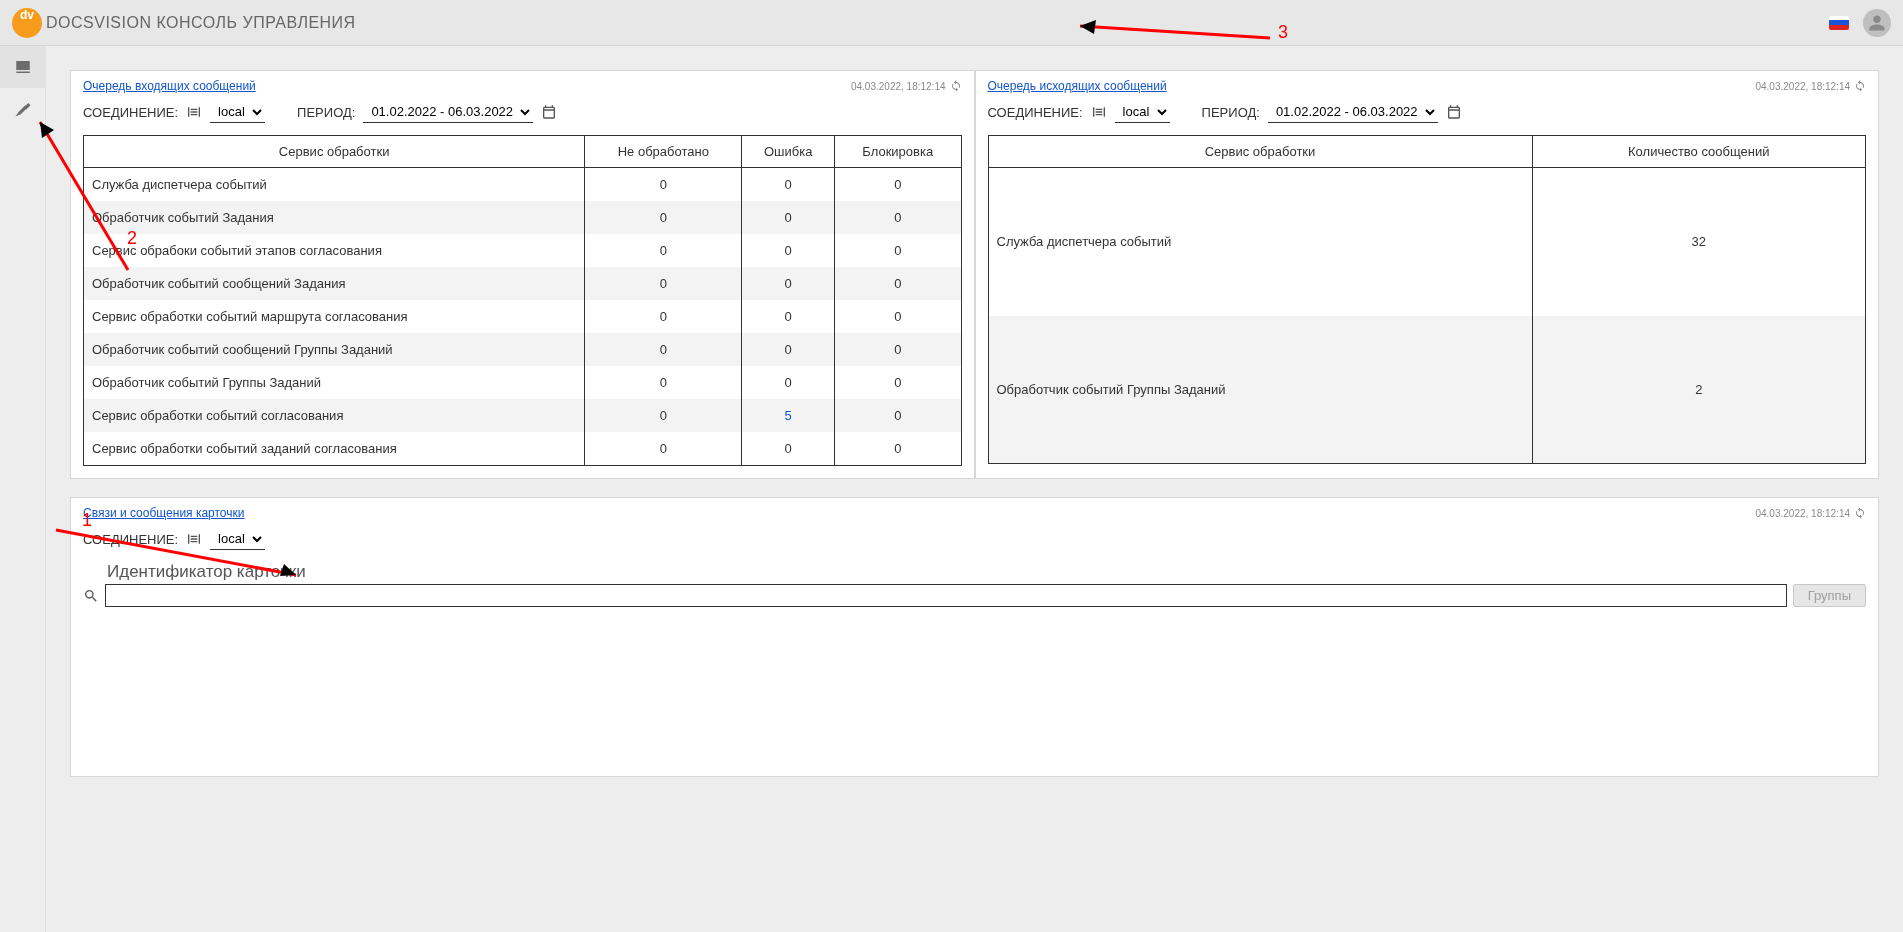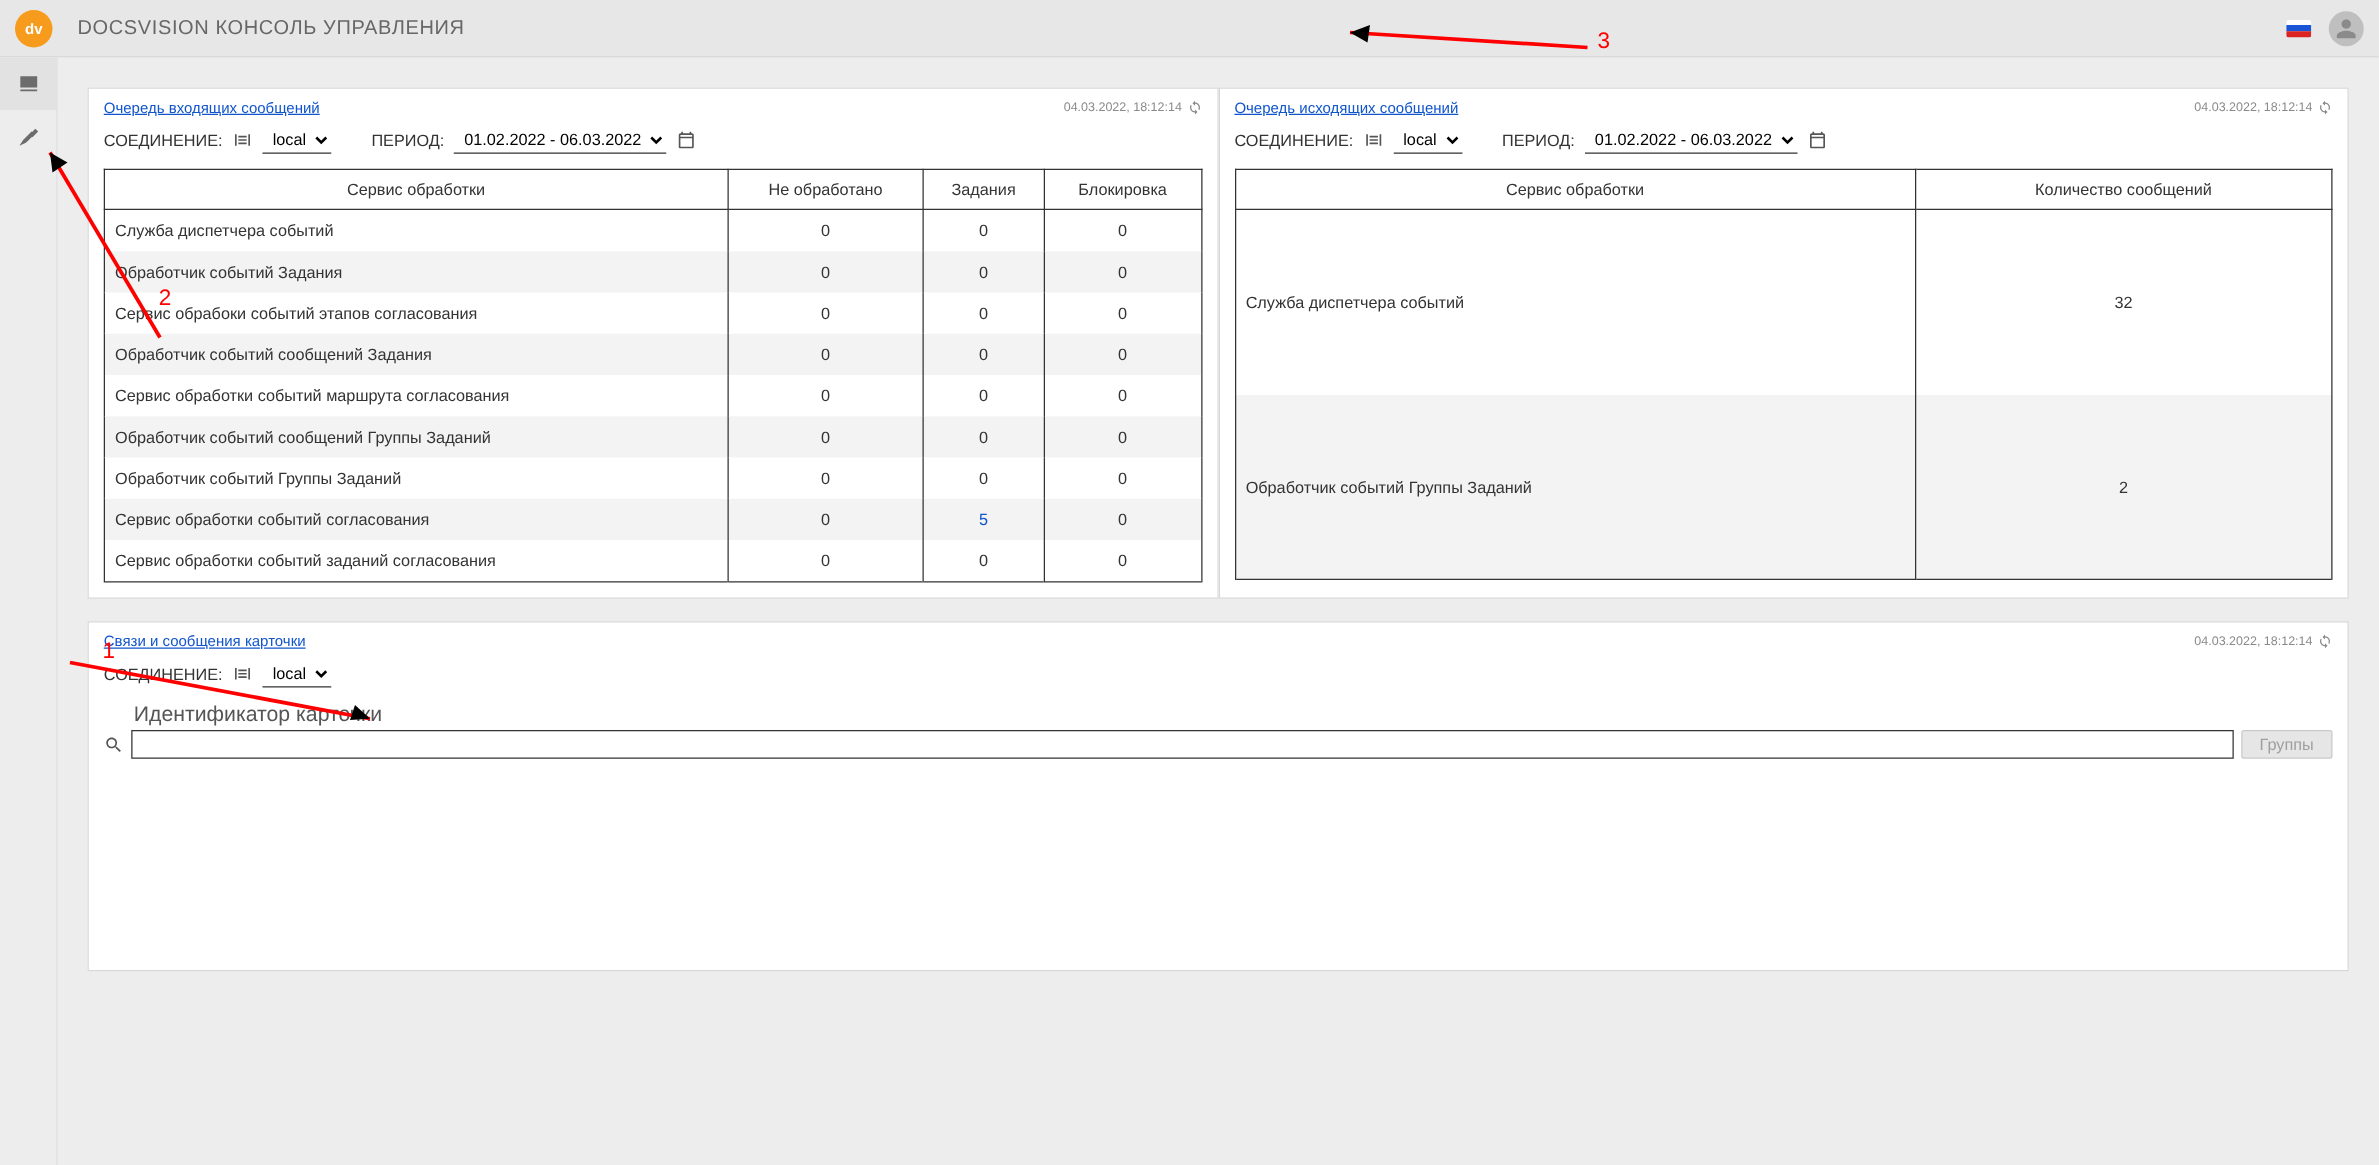--- a/index.html
+++ b/index.html
@@ -3,22 +3,22 @@
 <meta charset="utf-8">
 <style>
   * { box-sizing: border-box; margin: 0; padding: 0; }
   body { font-family: Arial, Helvetica, sans-serif; background: #ededed; color: #333; font-size: 14px; }
 
   
   .header {
     height: 46px; background: #e7e7e7; display: flex; align-items: center; padding: 0 12px;
     border-bottom: 1px solid #d6d6d6;
   }
-  .logo { width: 30px; height: 30px; border-radius: 50%; background: #f79b1c; display:flex; align-items:center; justify-content:center; color:#fff; font-weight:bold; font-size:12px;}
-  .header-title { margin-left: 20px; color: #676767; letter-spacing: 0.5px; font-size: 16px; }
+  .logo { width: 30px; height: 30px; border-radius: 50%; background: #f79b1c; display:flex; align-items:flex-start; justify-content:center; color:#fff; font-weight:bold; font-size:12px;}
+  .header-title { margin-left: 4px; color: #676767; letter-spacing: 0.5px; font-size: 16px; }
   .header-spacer { flex: 1; }
   .flag { width: 20px; height: 14px; border-radius: 2px; overflow: hidden; display:flex; flex-direction:column; margin-right: 14px;}
   .flag .stripe { flex:1; }
   .flag .w { background:#fff; }
   .flag .b { background:#1a55d6; }
   .flag .r { background:#d22; }
   .avatar { width: 28px; height: 28px; border-radius:50%; background:#bfbfbf; display:flex; align-items:center; justify-content:center; color:#8a8a8a;}
   .avatar svg { width:18px; height:18px; fill:#8a8a8a;}
 
   
@@ -124,21 +124,21 @@
         </select>
         <svg class="icon-sm" viewBox="0 0 24 24">
             <path d="M19 4h-1V2h-2v2H8V2H6v2H5C3.9 4 3 4.9 3 6v14c0 1.1.9 2 2 2h14c1.1 0 2-.9 2-2V6c0-1.1-.9-2-2-2zm0 16H5V10h14v10zm0-12H5V6h14v2z"></path>
           </svg>
       </div>
       <table class="data">
         <thead>
           <tr>
             <th>Сервис обработки</th>
             <th>Не обработано</th>
-            <th>Задания</th>
+            <th>Ошибка</th>
             <th>Блокировка</th>
           </tr>
         </thead>
         <tbody id="incoming-body">
             <tr>
               <td>Служба диспетчера событий</td>
               <td>0</td>
               <td>0</td>
               <td>0</td>
             </tr>

